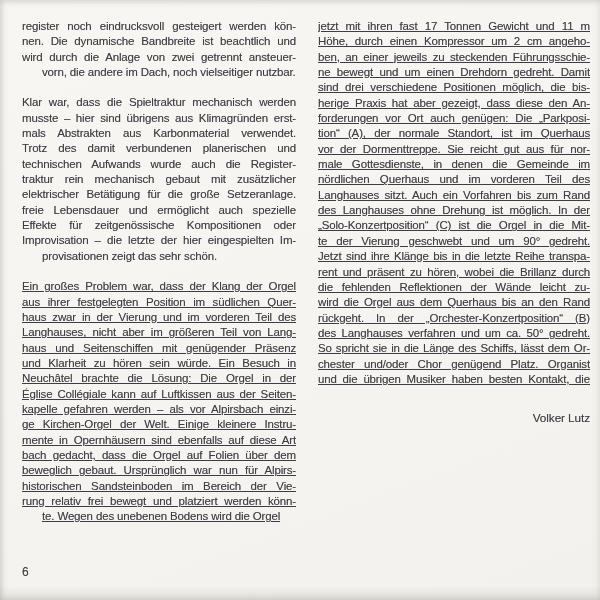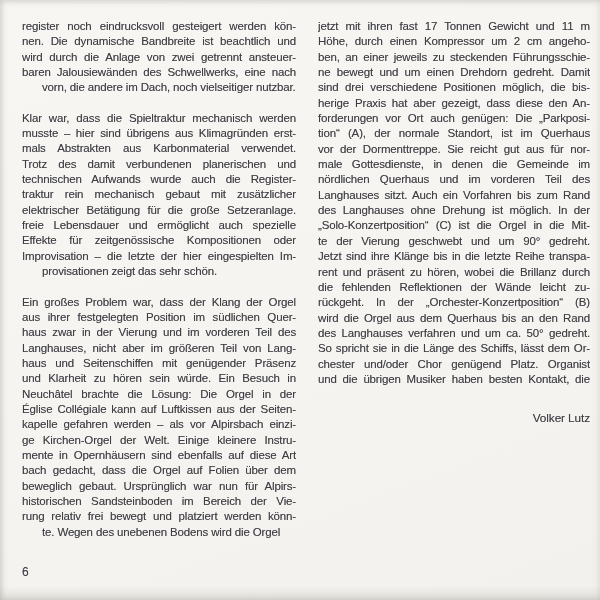--- a/index.html
+++ b/index.html
@@ -24,21 +24,21 @@
     top: 19px;
     font-size: 11.5px;
     line-height: 15.35px;
     letter-spacing: -0.15px;
     color: var(--ink, #3d3d43);
     text-shadow: 0 0 0.5px rgba(62,62,72,0.45);
   }
   .col-left  { left: 22px;  width: 274px; }
   .col-right { left: 318px; width: 272px; }
   .para { margin: 0 0 15px 0; }
-  .para:last-child { margin-bottom: 0; }
+  .para:last-child { margin-bottom: 0; text-decoration: underline; }
   .line {
     height: 15.35px;
     overflow: hidden;
     text-align: justify;
     text-align-last: justify;
   }
   .line.last { text-align-last: left; margin-left: 20px; }
   .signature {
     position: absolute;
     left: 318px;
@@ -77,21 +77,20 @@
 </style>
 </head>
 <body>
 
 <div class="page">
   <div class="col col-left">
       <div class="para">
         <div class="line">register noch eindrucksvoll gesteigert werden kön-</div>
         <div class="line">nen. Die dynamische Bandbreite ist beachtlich und</div>
         <div class="line">wird durch die Anlage von zwei getrennt ansteuer-</div>
-        <div class="line">baren Jalousiewänden des Schwellwerks, eine nach</div>
         <div class="line last">vorn, die andere im Dach, noch vielseitiger nutzbar.</div>
       </div>
       <div class="para">
         <div class="line">Klar war, dass die Spieltraktur mechanisch werden</div>
         <div class="line">musste – hier sind übrigens aus Klimagründen erst-</div>
         <div class="line">mals Abstrakten aus Karbonmaterial verwendet.</div>
         <div class="line">Trotz des damit verbundenen planerischen und</div>
         <div class="line">technischen Aufwands wurde auch die Register-</div>
         <div class="line">traktur rein mechanisch gebaut mit zusätzlicher</div>
         <div class="line">elektrischer Betätigung für die große Setzeranlage.</div>
@@ -133,22 +132,22 @@
         <div class="line">vor der Dormenttreppe. Sie reicht gut aus für nor-</div>
         <div class="line">male Gottesdienste, in denen die Gemeinde im</div>
         <div class="line">nördlichen Querhaus und im vorderen Teil des</div>
         <div class="line">Langhauses sitzt. Auch ein Vorfahren bis zum Rand</div>
         <div class="line">des Langhauses ohne Drehung ist möglich. In der</div>
         <div class="line">„Solo-Konzertposition“ (C) ist die Orgel in die Mit-</div>
         <div class="line">te der Vierung geschwebt und um 90° gedreht.</div>
         <div class="line">Jetzt sind ihre Klänge bis in die letzte Reihe transpa-</div>
         <div class="line">rent und präsent zu hören, wobei die Brillanz durch</div>
         <div class="line">die fehlenden Reflektionen der Wände leicht zu-</div>
+        <div class="line">wird die Orgel aus dem Querhaus bis an den Rand</div>
         <div class="line">rückgeht. In der „Orchester-Konzertposition“ (B)</div>
-        <div class="line">wird die Orgel aus dem Querhaus bis an den Rand</div>
         <div class="line">des Langhauses verfahren und um ca. 50° gedreht.</div>
         <div class="line">So spricht sie in die Länge des Schiffs, lässt dem Or-</div>
         <div class="line">chester und/oder Chor genügend Platz. Organist</div>
         <div class="line">und die übrigen Musiker haben besten Kontakt, die</div>
       </div>
     </div>
 
   <div class="signature">Volker Lutz</div>
 
   <div class="page-number">6</div>

